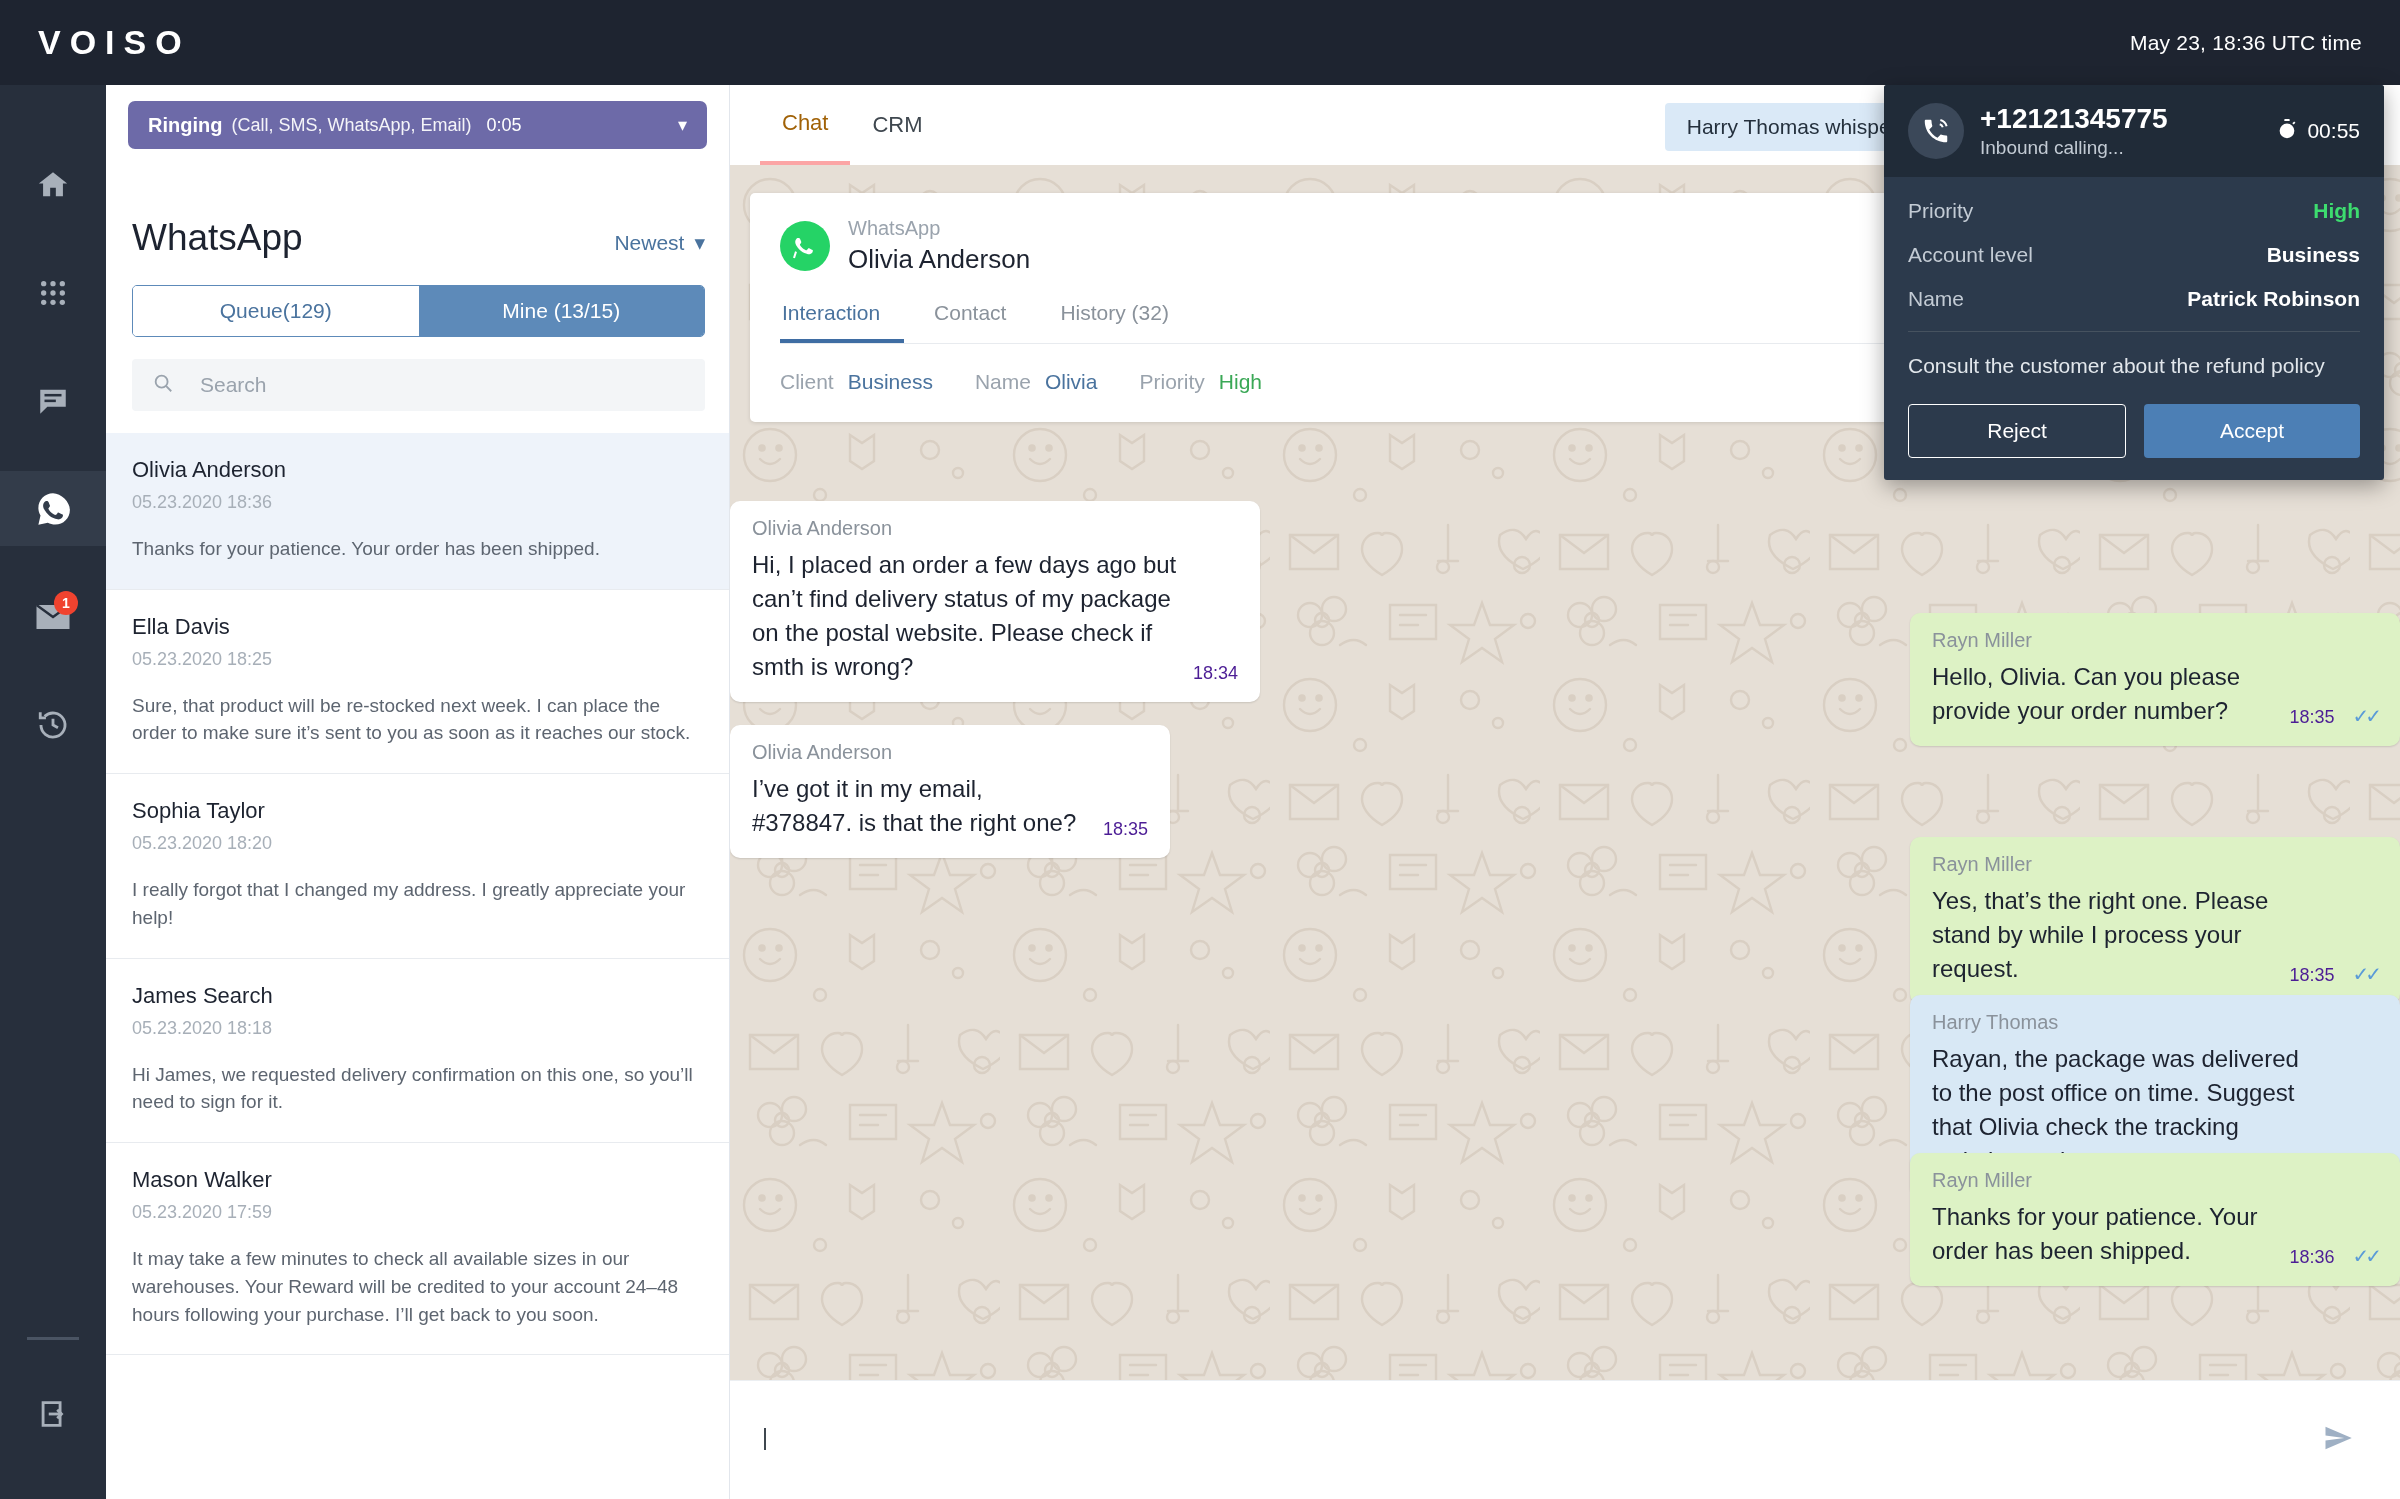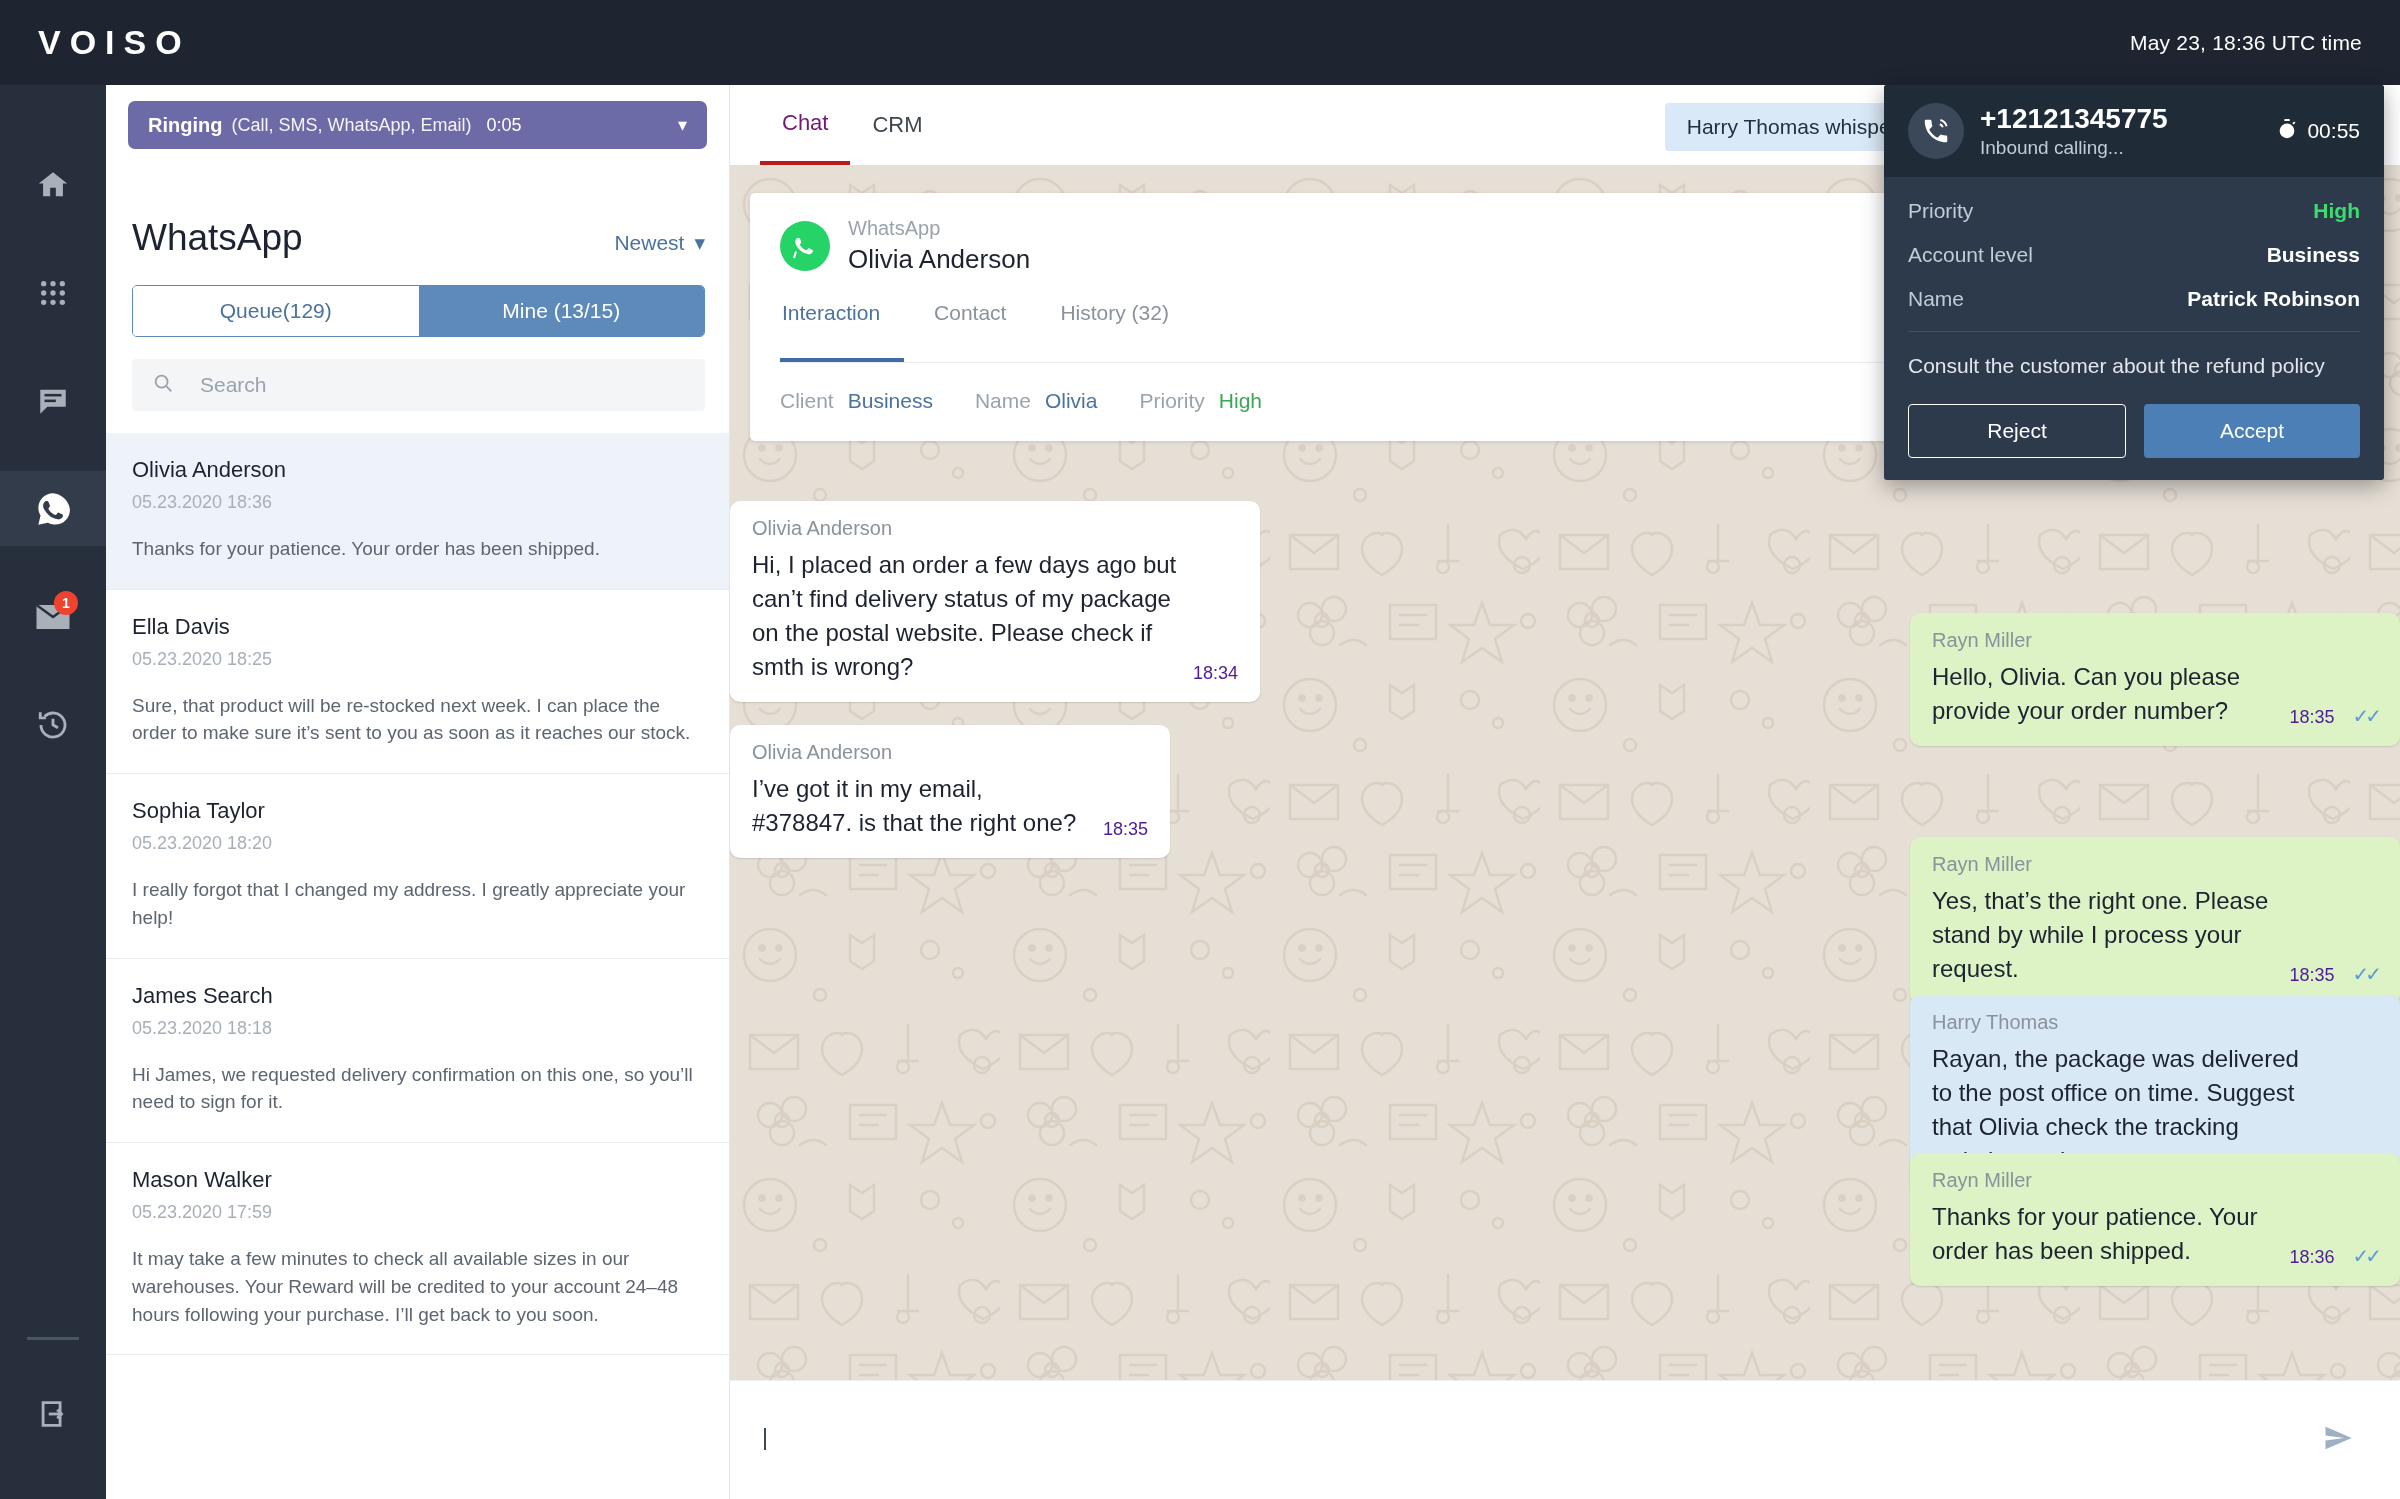--- a/index.html
+++ b/index.html
@@ -126,21 +126,21 @@
   }
   .maintabs {
     height: 80px; background: #fff;
     display: flex; align-items: center; position: relative;
     padding-left: 30px; flex: none;
   }
   .mtab {
     font-size: 22px; color: #3f474f; padding: 0 22px;
     height: 80px; display: flex; align-items: center; cursor: pointer;
   }
-  .mtab.active { color: #701a75; border-bottom: 4px solid #b91c1c; }
+  .mtab.active { color: #a16207; border-bottom: 4px solid #fca5a5; }
   .whisper {
     position: absolute; right: 380px; top: 18px;
     background: #dae9f7; color: #24303d;
     font-size: 21px; padding: 12px 22px; border-radius: 4px;
   }
 
   .chatwrap {
     flex: 1; position: relative; overflow: hidden;
     background-color: #e6dfd6;
   }
@@ -155,21 +155,21 @@
   .cc-top { display: flex; align-items: center; gap: 18px; }
   .wa-badge {
     width: 50px; height: 50px; border-radius: 50%;
     background: #25d366; display: flex; align-items: center; justify-content: center;
     flex: none;
   }
   .cc-channel { font-size: 20px; color: #9aa3ad; margin-bottom: 4px; }
   .cc-name { font-size: 26px; color: #1d2330; }
   .cc-tabs { display: flex; gap: 0; margin-top: 26px; border-bottom: 1px solid #e8ebef; }
   .cc-tab {
-    font-size: 21px; color: #8a929b; padding: 0 24px 33px 2px;
+    font-size: 21px; color: #8a929b; padding: 0 24px 14px 2px;
     margin-right: 28px; cursor: pointer;
   }
   .cc-tab.active { color: #4a739e; border-bottom: 4px solid #3f6da3; }
   .cc-meta {
     display: flex; align-items: center; gap: 14px;
     padding: 26px 0 28px 0; position: relative;
   }
   .meta-k { font-size: 21px; color: #9aa3ad; }
   .meta-v { font-size: 21px; color: #4a739e; margin-right: 28px; }
   .meta-v.green { color: #3aa856; }

